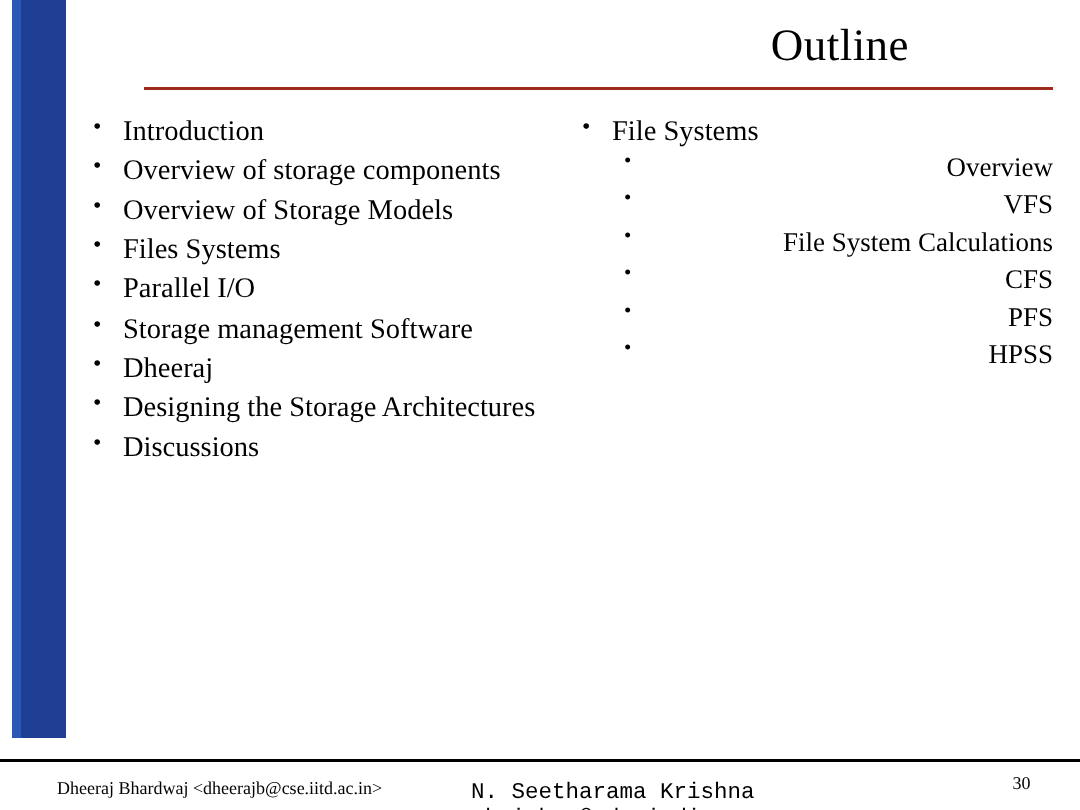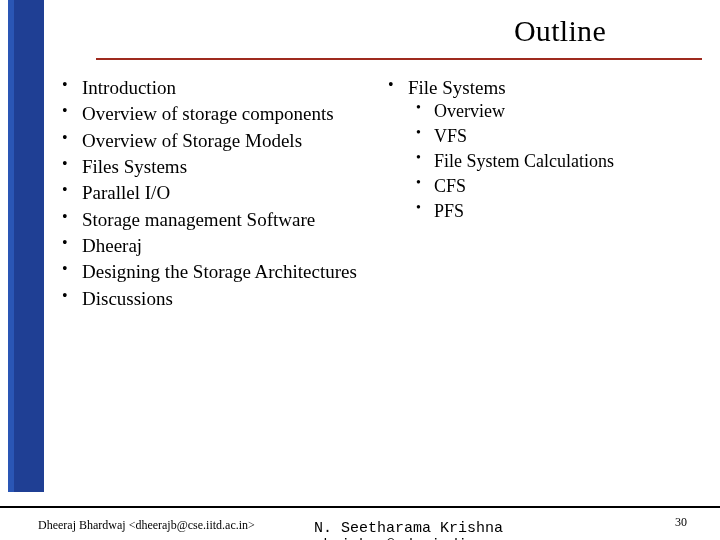--- a/index.html
+++ b/index.html
@@ -100,20 +100,21 @@
   ul.lvl2 {
     list-style: none;
     margin: 0;
     padding: 0;
   }
   ul.lvl2 > li {
     position: relative;
     padding-left: 26px;
     margin: 0 0 2px 0;
     font-size: 18px;
+    text-align: right;
   }
   ul.lvl2 > li::before {
     content: "\2022";
     position: absolute;
     left: 8px;
     top: -1px;
     font-size: 14px;
     color: #000000;
   }
   .sub-wrap {
@@ -185,20 +186,21 @@
   <div class="col col-right">
     <ul class="lvl1">
       <li>
         <span>File Systems</span>
         <ul class="lvl2 sub-wrap">
           <li><span>Overview</span></li>
           <li><span>VFS</span></li>
           <li><span>File System Calculations</span></li>
           <li><span>CFS</span></li>
           <li><span>PFS</span></li>
+          <li><span>HPSS</span></li>
         </ul>
       </li>
     </ul>
   </div>
 
   <div class="footer-rule"></div>
   <div class="footer-left">Dheeraj Bhardwaj &lt;dheerajb@cse.iitd.ac.in&gt;</div>
   <div class="footer-center">N. Seetharama Krishna &lt;krishna@cdacindia.com&gt;</div>
   <div class="footer-page">30</div>
 

